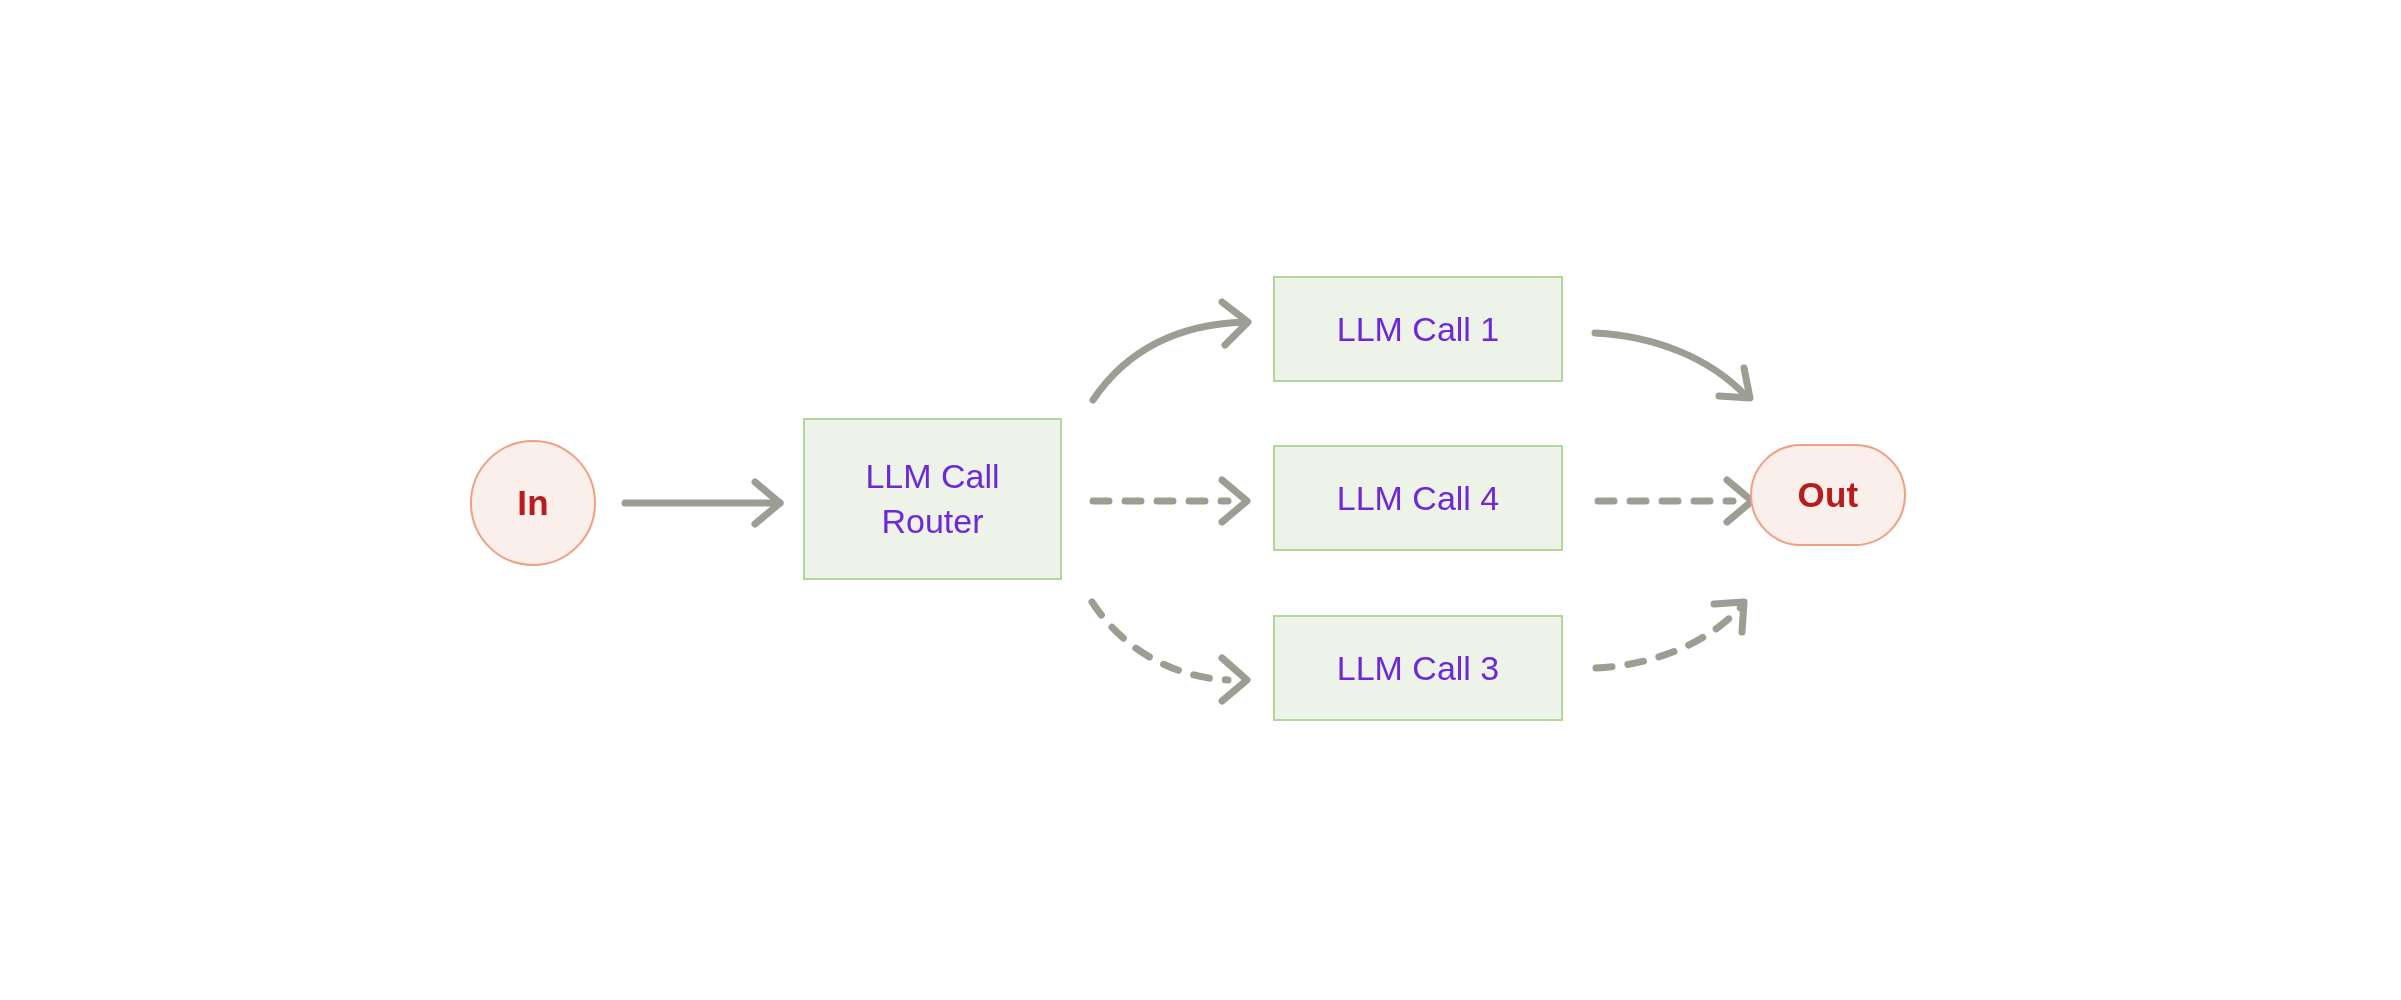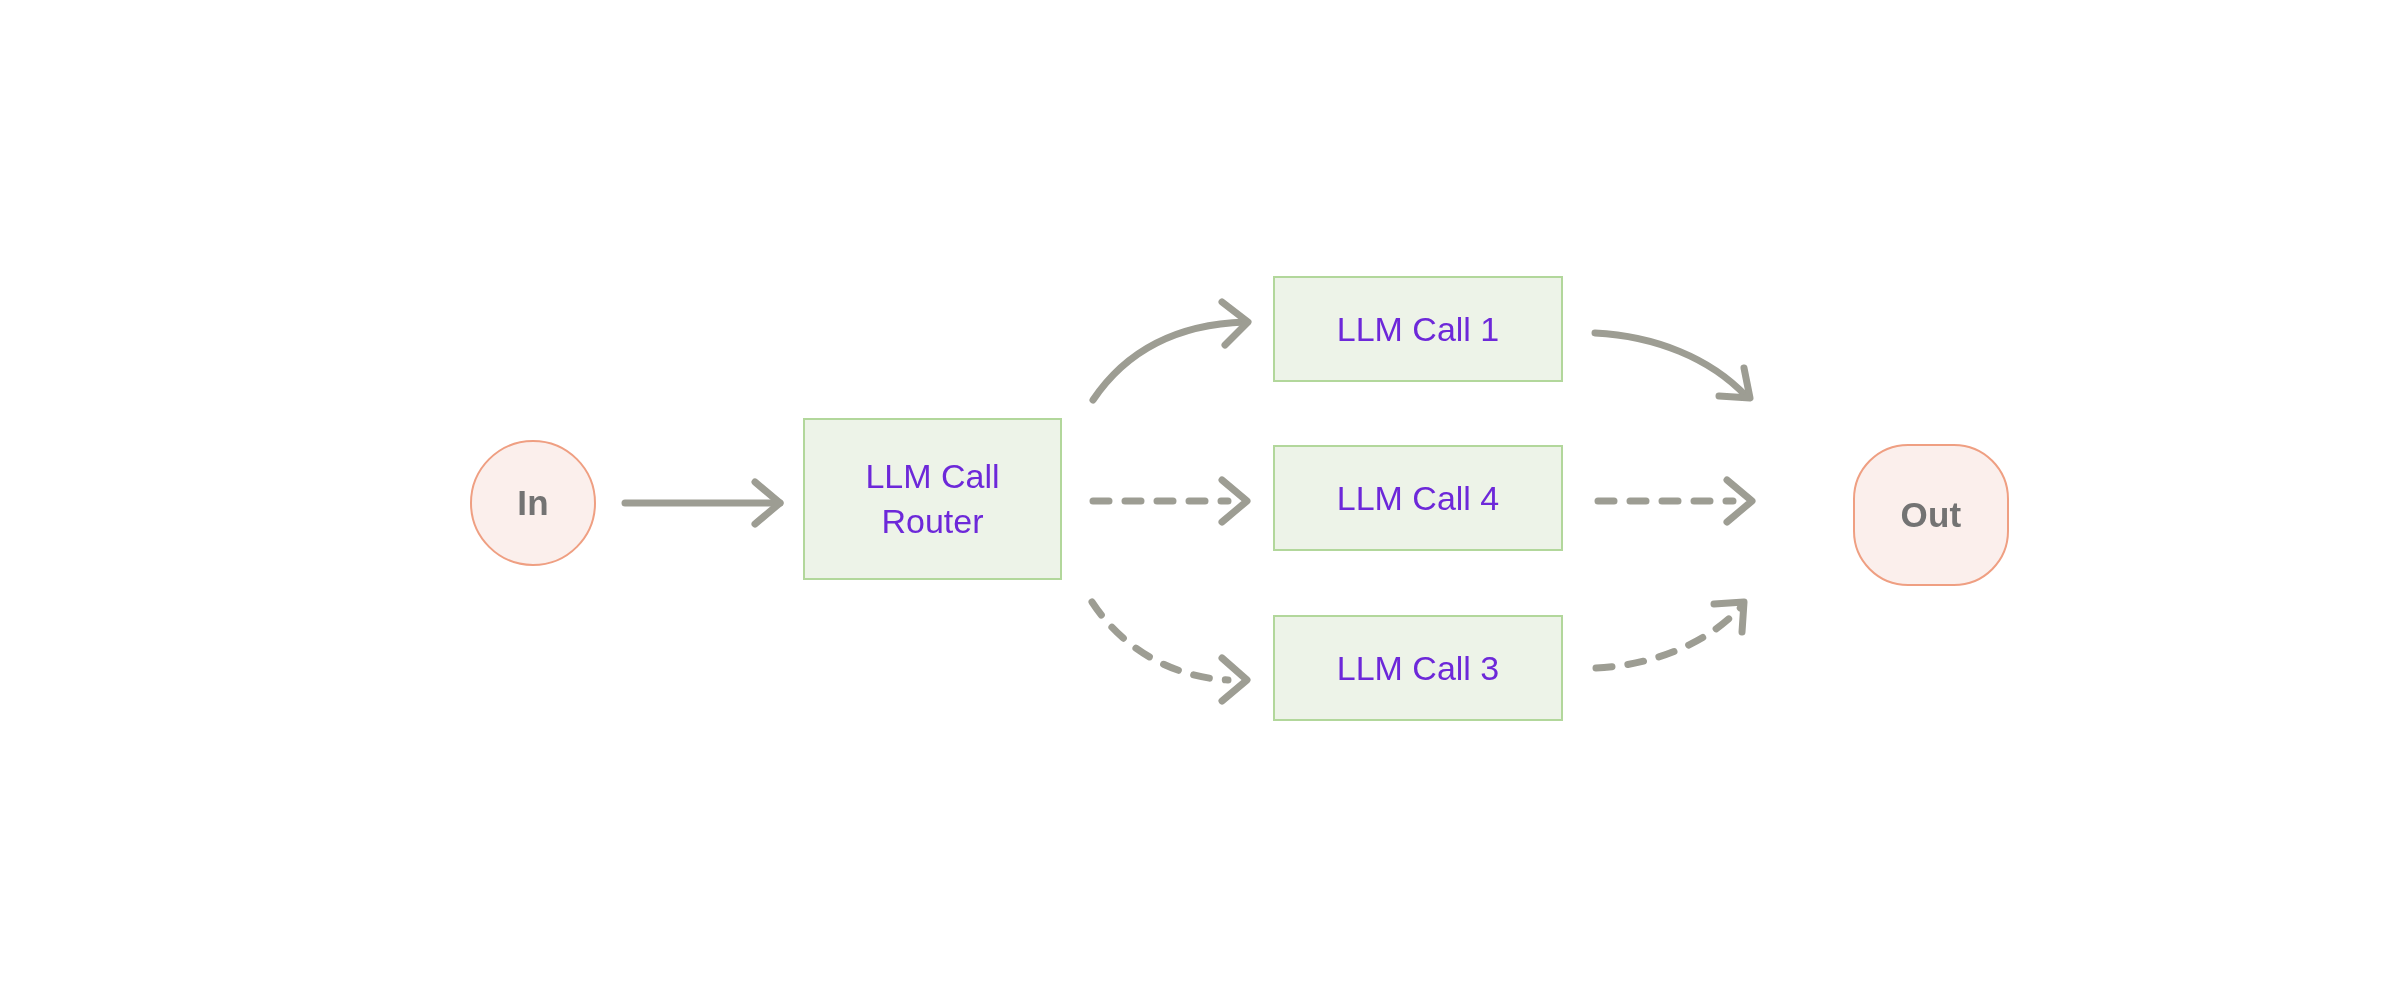--- a/index.html
+++ b/index.html
@@ -30,39 +30,39 @@
 
   
   .node-terminal {
     position: absolute;
     box-sizing: border-box;
     display: flex;
     align-items: center;
     justify-content: center;
     background: #fbefec;
     border: 2px solid #ef9f82;
-    color: #737373;
+    color: #b91c1c;
     font-weight: bold;
     letter-spacing: 0.2px;
   }
   .node-terminal .node-label { pointer-events: none; }
 
   #node-in {
     left: 470px;
     top: 440px;
     width: 126px;
     height: 126px;
     border-radius: 63px;
     font-size: 35px;
   }
   #node-out {
-    left: 1853px;
+    left: 1750px;
     top: 444px;
     width: 156px;
-    height: 142px;
+    height: 102px;
     border-radius: 55px;
     font-size: 35px;
   }
 
   
   .node-process {
     position: absolute;
     box-sizing: border-box;
     display: flex;
     align-items: center;

